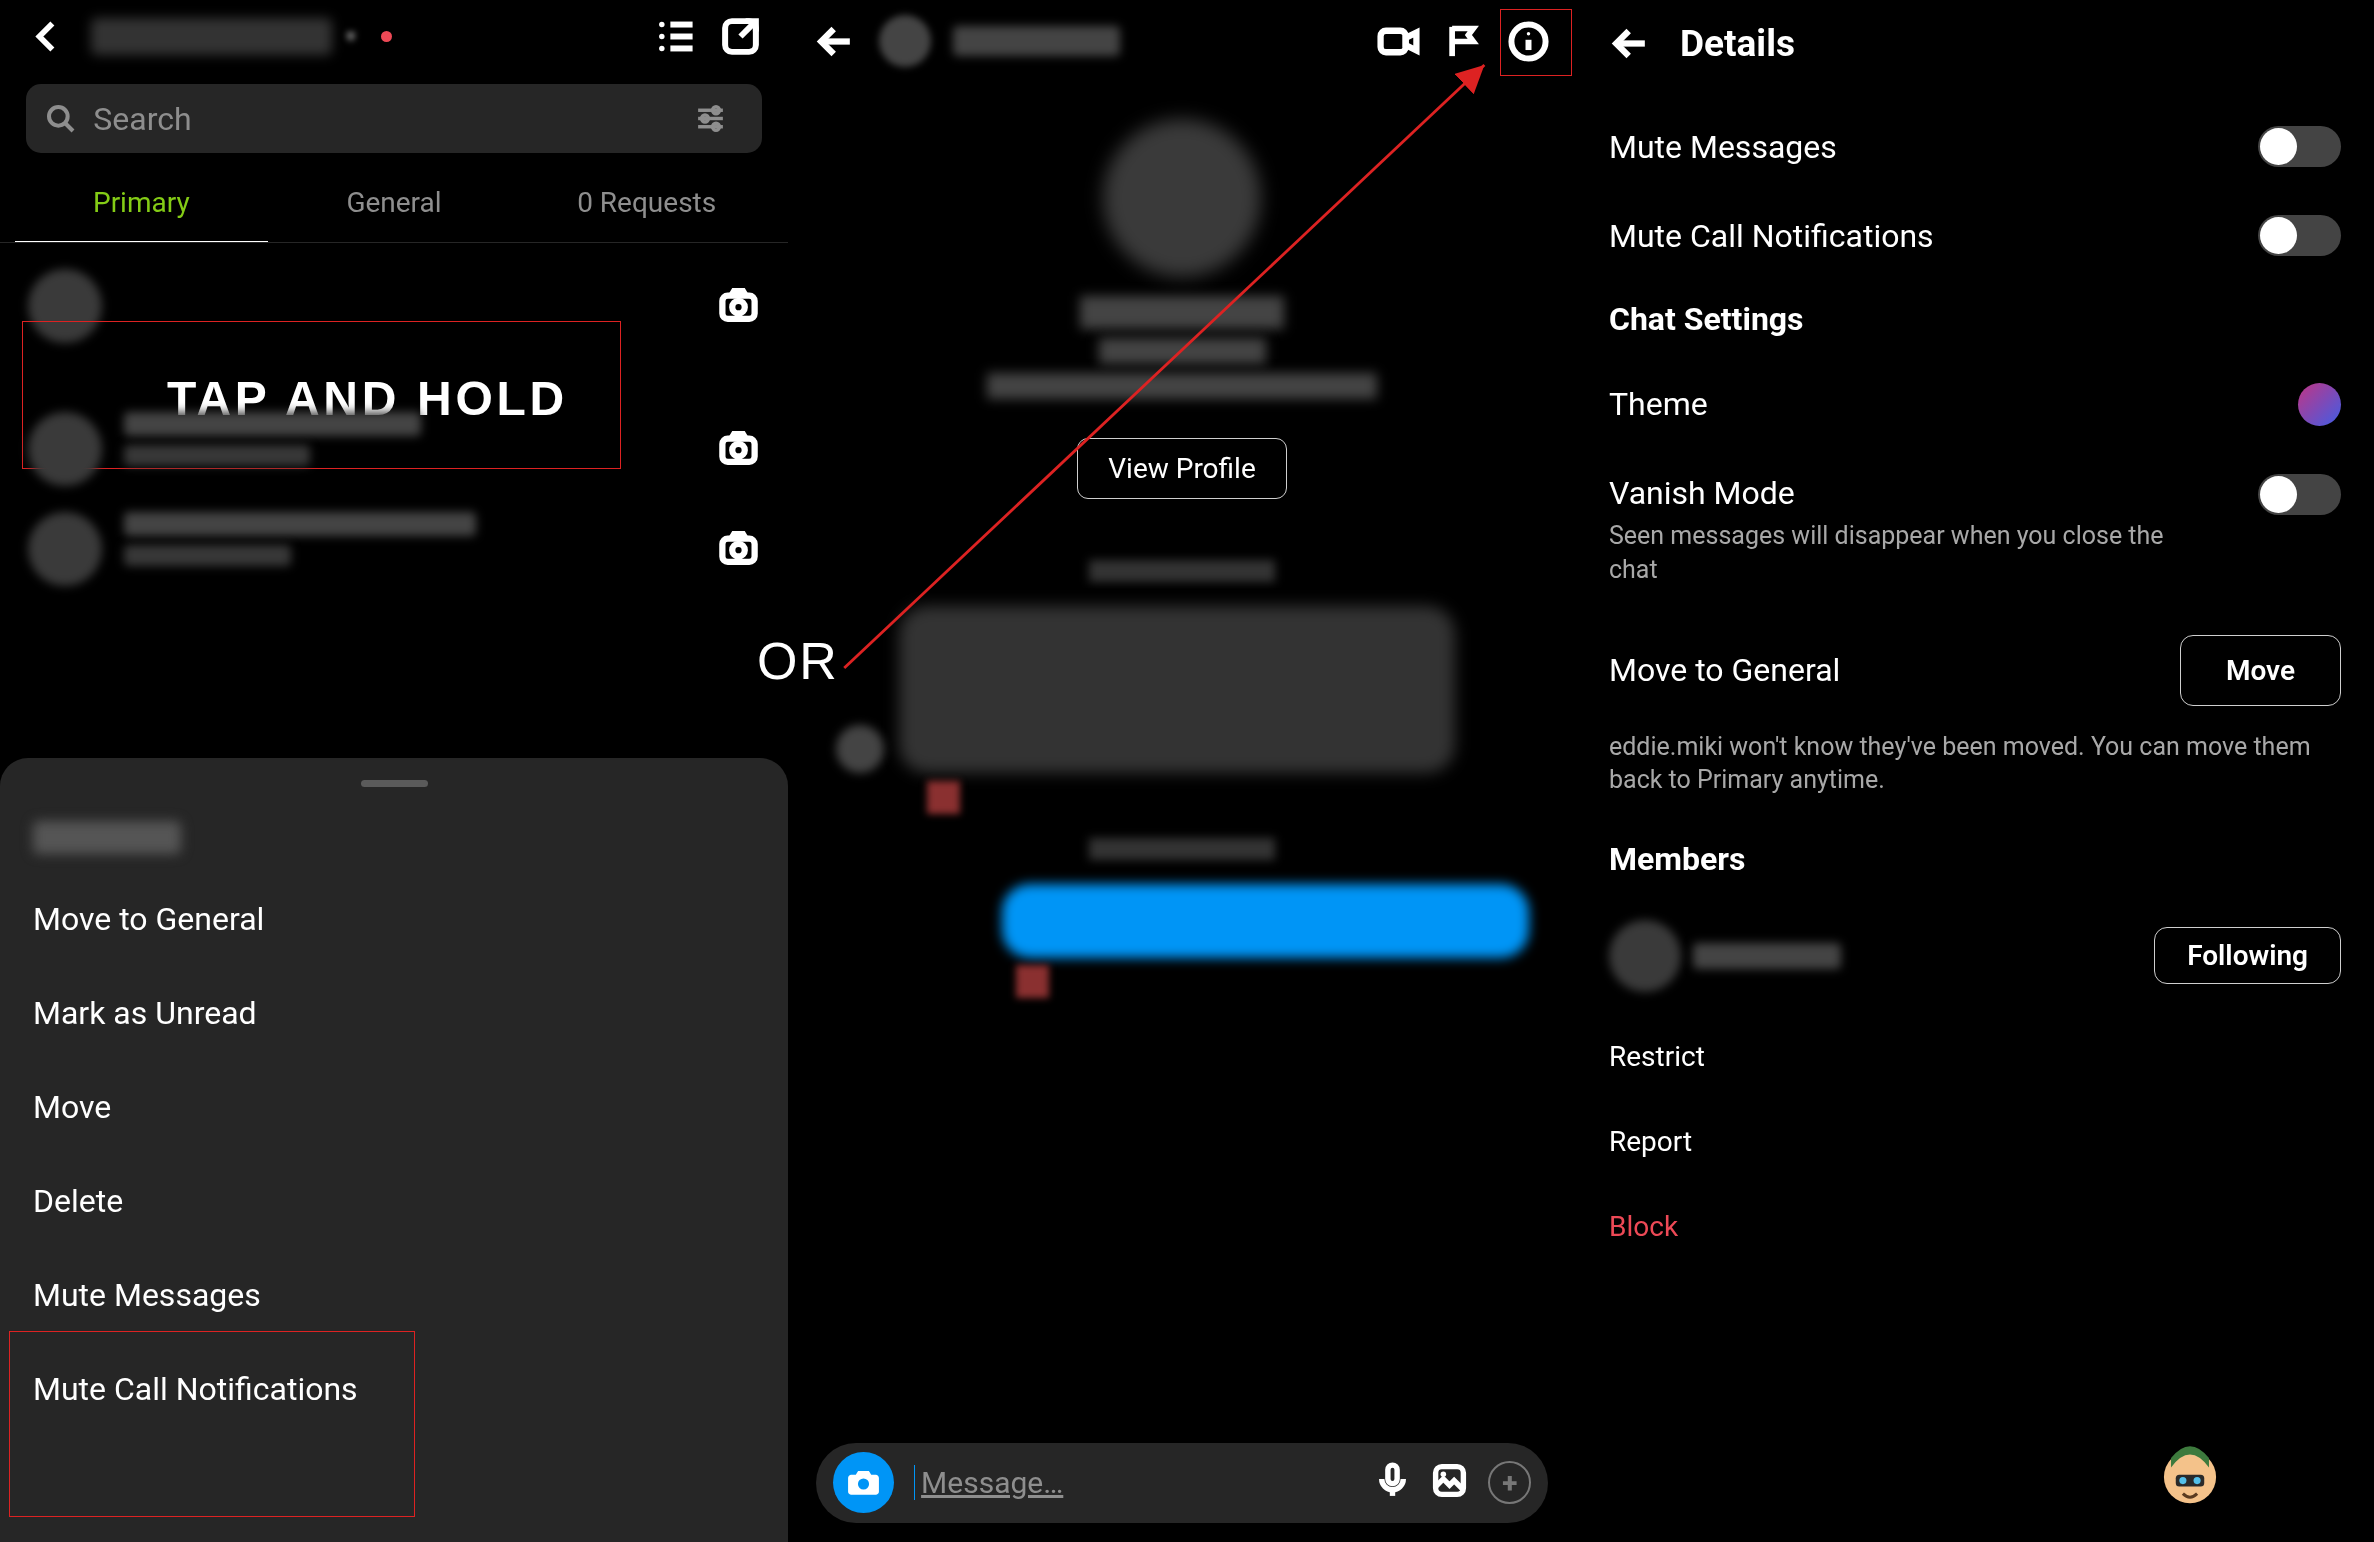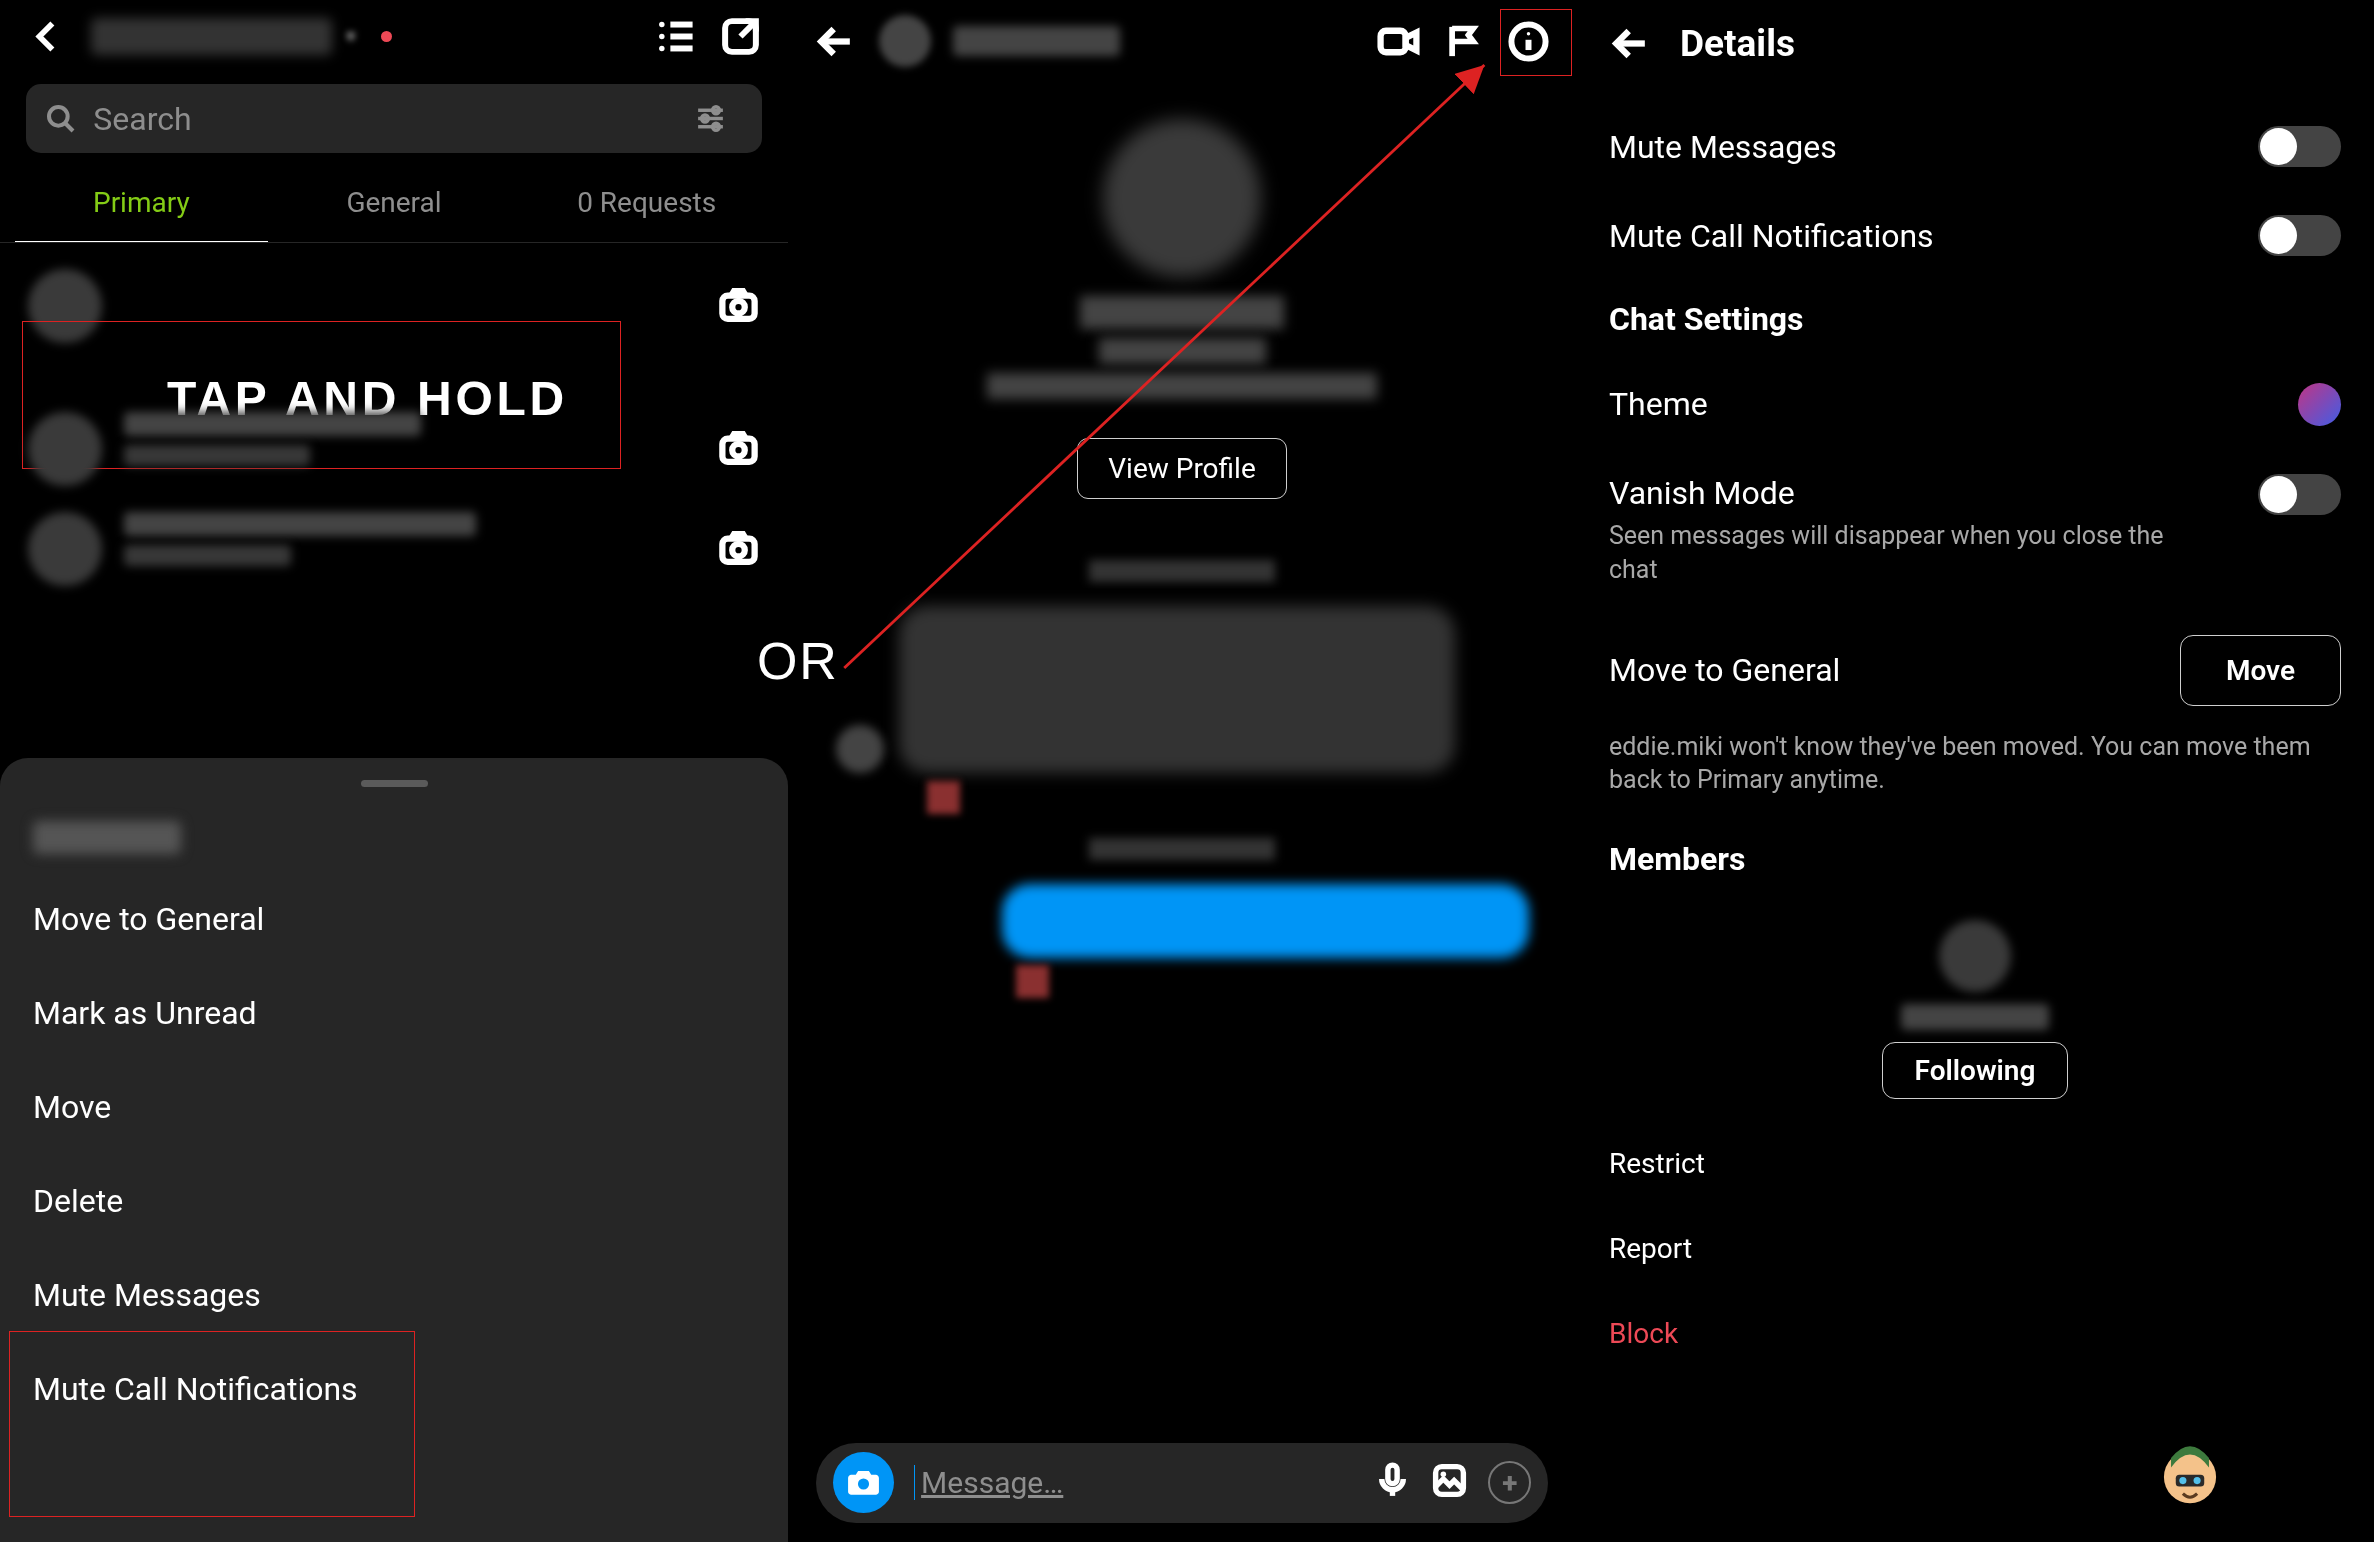--- a/index.html
+++ b/index.html
@@ -47,21 +47,21 @@
 .det-hdr { display:flex; align-items:center; gap:28px; padding:22px 0 37px;}
 .det-title { font-size:37px; font-weight:700;}
 .setting-row { display:flex; align-items:center; justify-content:space-between; padding:24px 0;}
 .setting-label { font-size:32px;}
 .setting-small { font-size:25px; color:#a8a8a8; line-height:1.35; max-width:594px;}
 .section-head { font-size:32px; font-weight:700; padding:20.4px 0;}
 .toggle { width:83px; height:41px; background:#444; border-radius:20.4px; position:relative;}
 .toggle .knob { width:37px; height:37px; background:#fff; border-radius:50%; position:absolute; top:1.9px; left:1.9px;}
 .theme-dot { width:43px; height:43px; border-radius:50%; background:linear-gradient(135deg,#c13584,#405de6);}
 .move-btn { border:1.9px solid #cfcfcf; border-radius:13px; padding:18px 45px; font-size:28px; font-weight:600;}
-.member-row { display:flex; align-items:center; gap:12px; padding:22px 0;flex-direction:column;}
+.member-row { display:flex; align-items:center; gap:12px; padding:22px 0;}
 .member-av { width:72px; height:72px; border-radius:50%; background:#3a3a3a; filter:blur(4.6px);}
 .follow-btn { border:1.9px solid #cfcfcf; border-radius:13px; padding:11px 32px; font-size:28px; font-weight:600;}
 .menu-item { padding:26px 0; font-size:28px;}
 .block { color:#ed4956;}
 .or-label { position:absolute; left:757px; top:631px; font-family:Impact,"Arial Black",sans-serif; font-size:52px; letter-spacing:1.9px;}
 .cartoon { position:absolute; right:148px; bottom:28px; width:74px; height:83px; }
 svg.arrow-annot { position:absolute; top:0; left:0; pointer-events:none;}
 </style>
 </head>
 <body>

